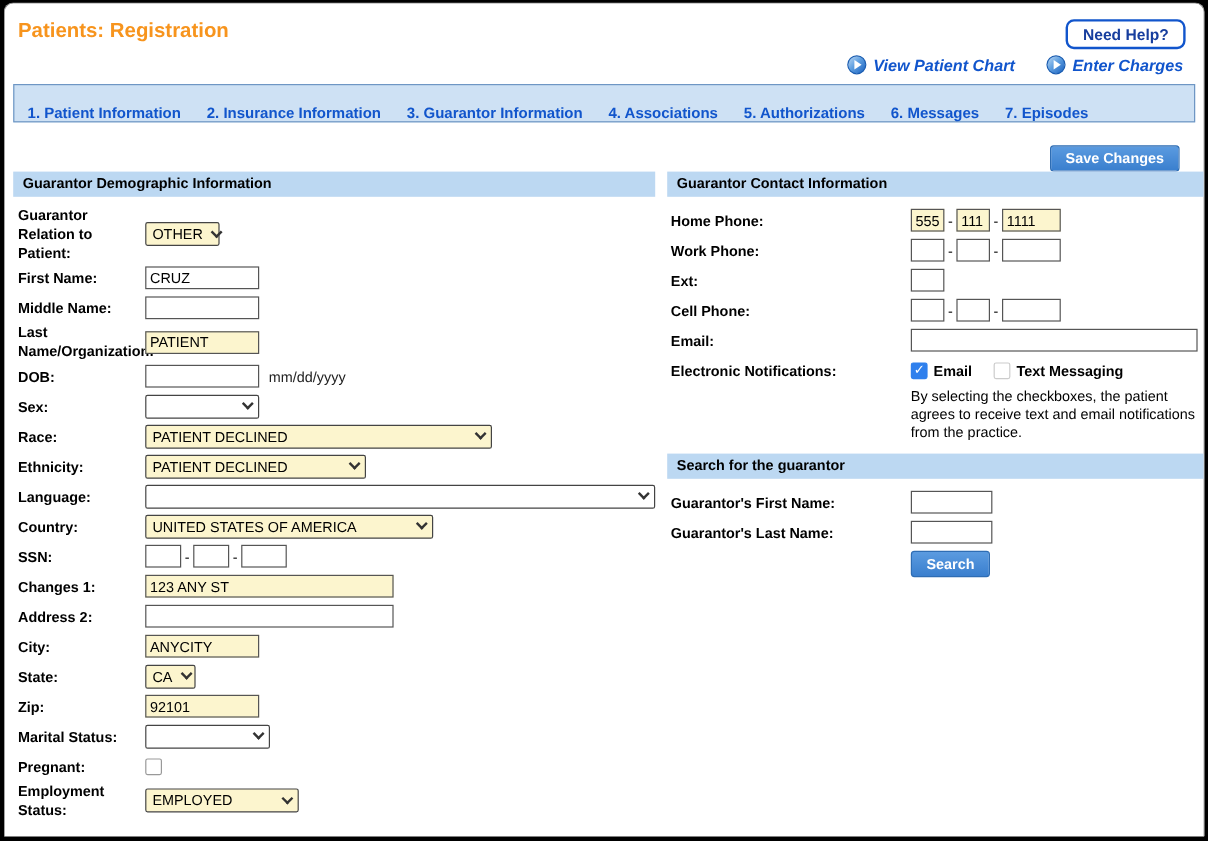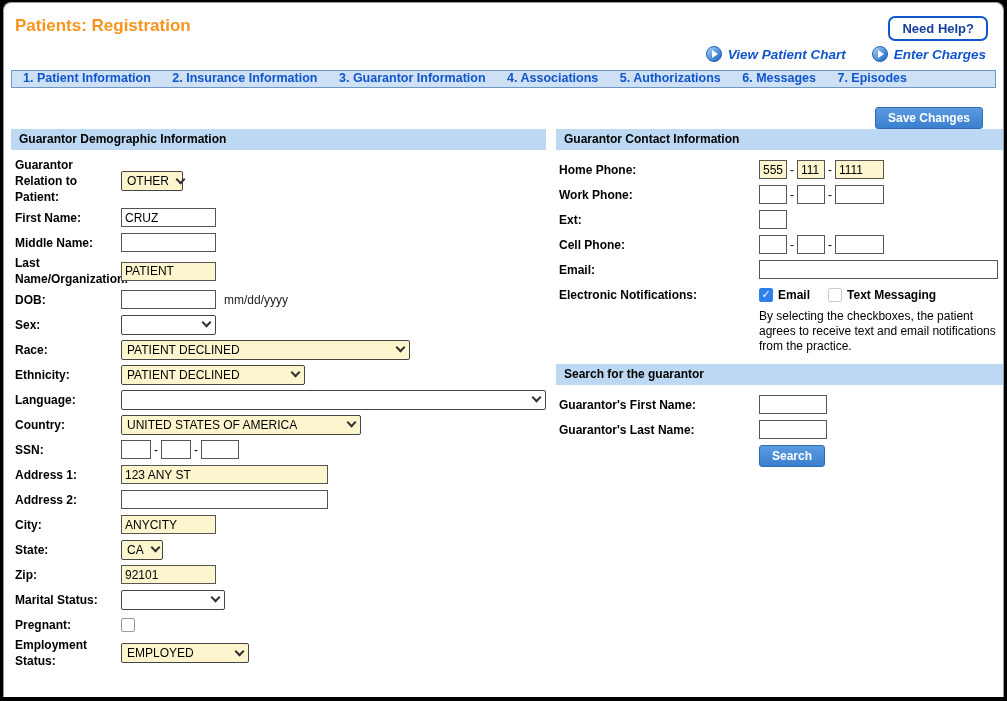--- a/index.html
+++ b/index.html
@@ -32,23 +32,23 @@
   .play-icon {
     width:16px; height:16px; border-radius:50%;
     background:linear-gradient(135deg,#bcd9f5 0%,#5f9fe0 45%,#1b62c0 100%);
     border:1px solid #1a5cb0;
     display:inline-flex; align-items:center; justify-content:center;
   }
   .play-icon::after { content:""; display:block; margin-left:3px;
     border-left:6px solid #fff; border-top:4px solid transparent; border-bottom:4px solid transparent; }
   
   .tab-bar {
-    margin-top:8px; height:18px;
+    margin-top:8px; height:32px;
     background:#CEE1F4; border:1px solid #6E96C4;
-    display:flex; align-items:flex-start;
+    display:flex; align-items:flex-end;
     padding:0 88px 0 11px;
     justify-content:space-between;
   }
   .tab { color:#1155CC; font-weight:bold; font-size:12.5px; white-space:nowrap; cursor:pointer; }
   
   .save-row { display:flex; justify-content:flex-end; margin-top:19px; padding-right:13px; }
   .btn-blue {
     background:linear-gradient(#5b9be0,#3a7fce);
     border:1px solid #2E6DB4; border-radius:3px;
     color:#fff; font-weight:bold; font-size:12px;
@@ -213,21 +213,21 @@
         <div class="frow">
           <span class="flabel">SSN:</span>
           <input class="txt ssn1" value="" style="">
           <span class="dash">-</span>
           <input class="txt ssn2" value="" style="">
           <span class="dash">-</span>
           <input class="txt ssn3" value="" style="">
         </div>
 
         <div class="frow">
-          <span class="flabel">Address 1:</span>
+          <span class="flabel">Changes 1:</span>
           <input class="txt yellow w-addr" value="123 ANY ST" style="">
         </div>
 
         <div class="frow">
           <span class="flabel">Address 2:</span>
           <input class="txt w-addr" value="" style="">
         </div>
 
         <div class="frow">
           <span class="flabel">City:</span>

